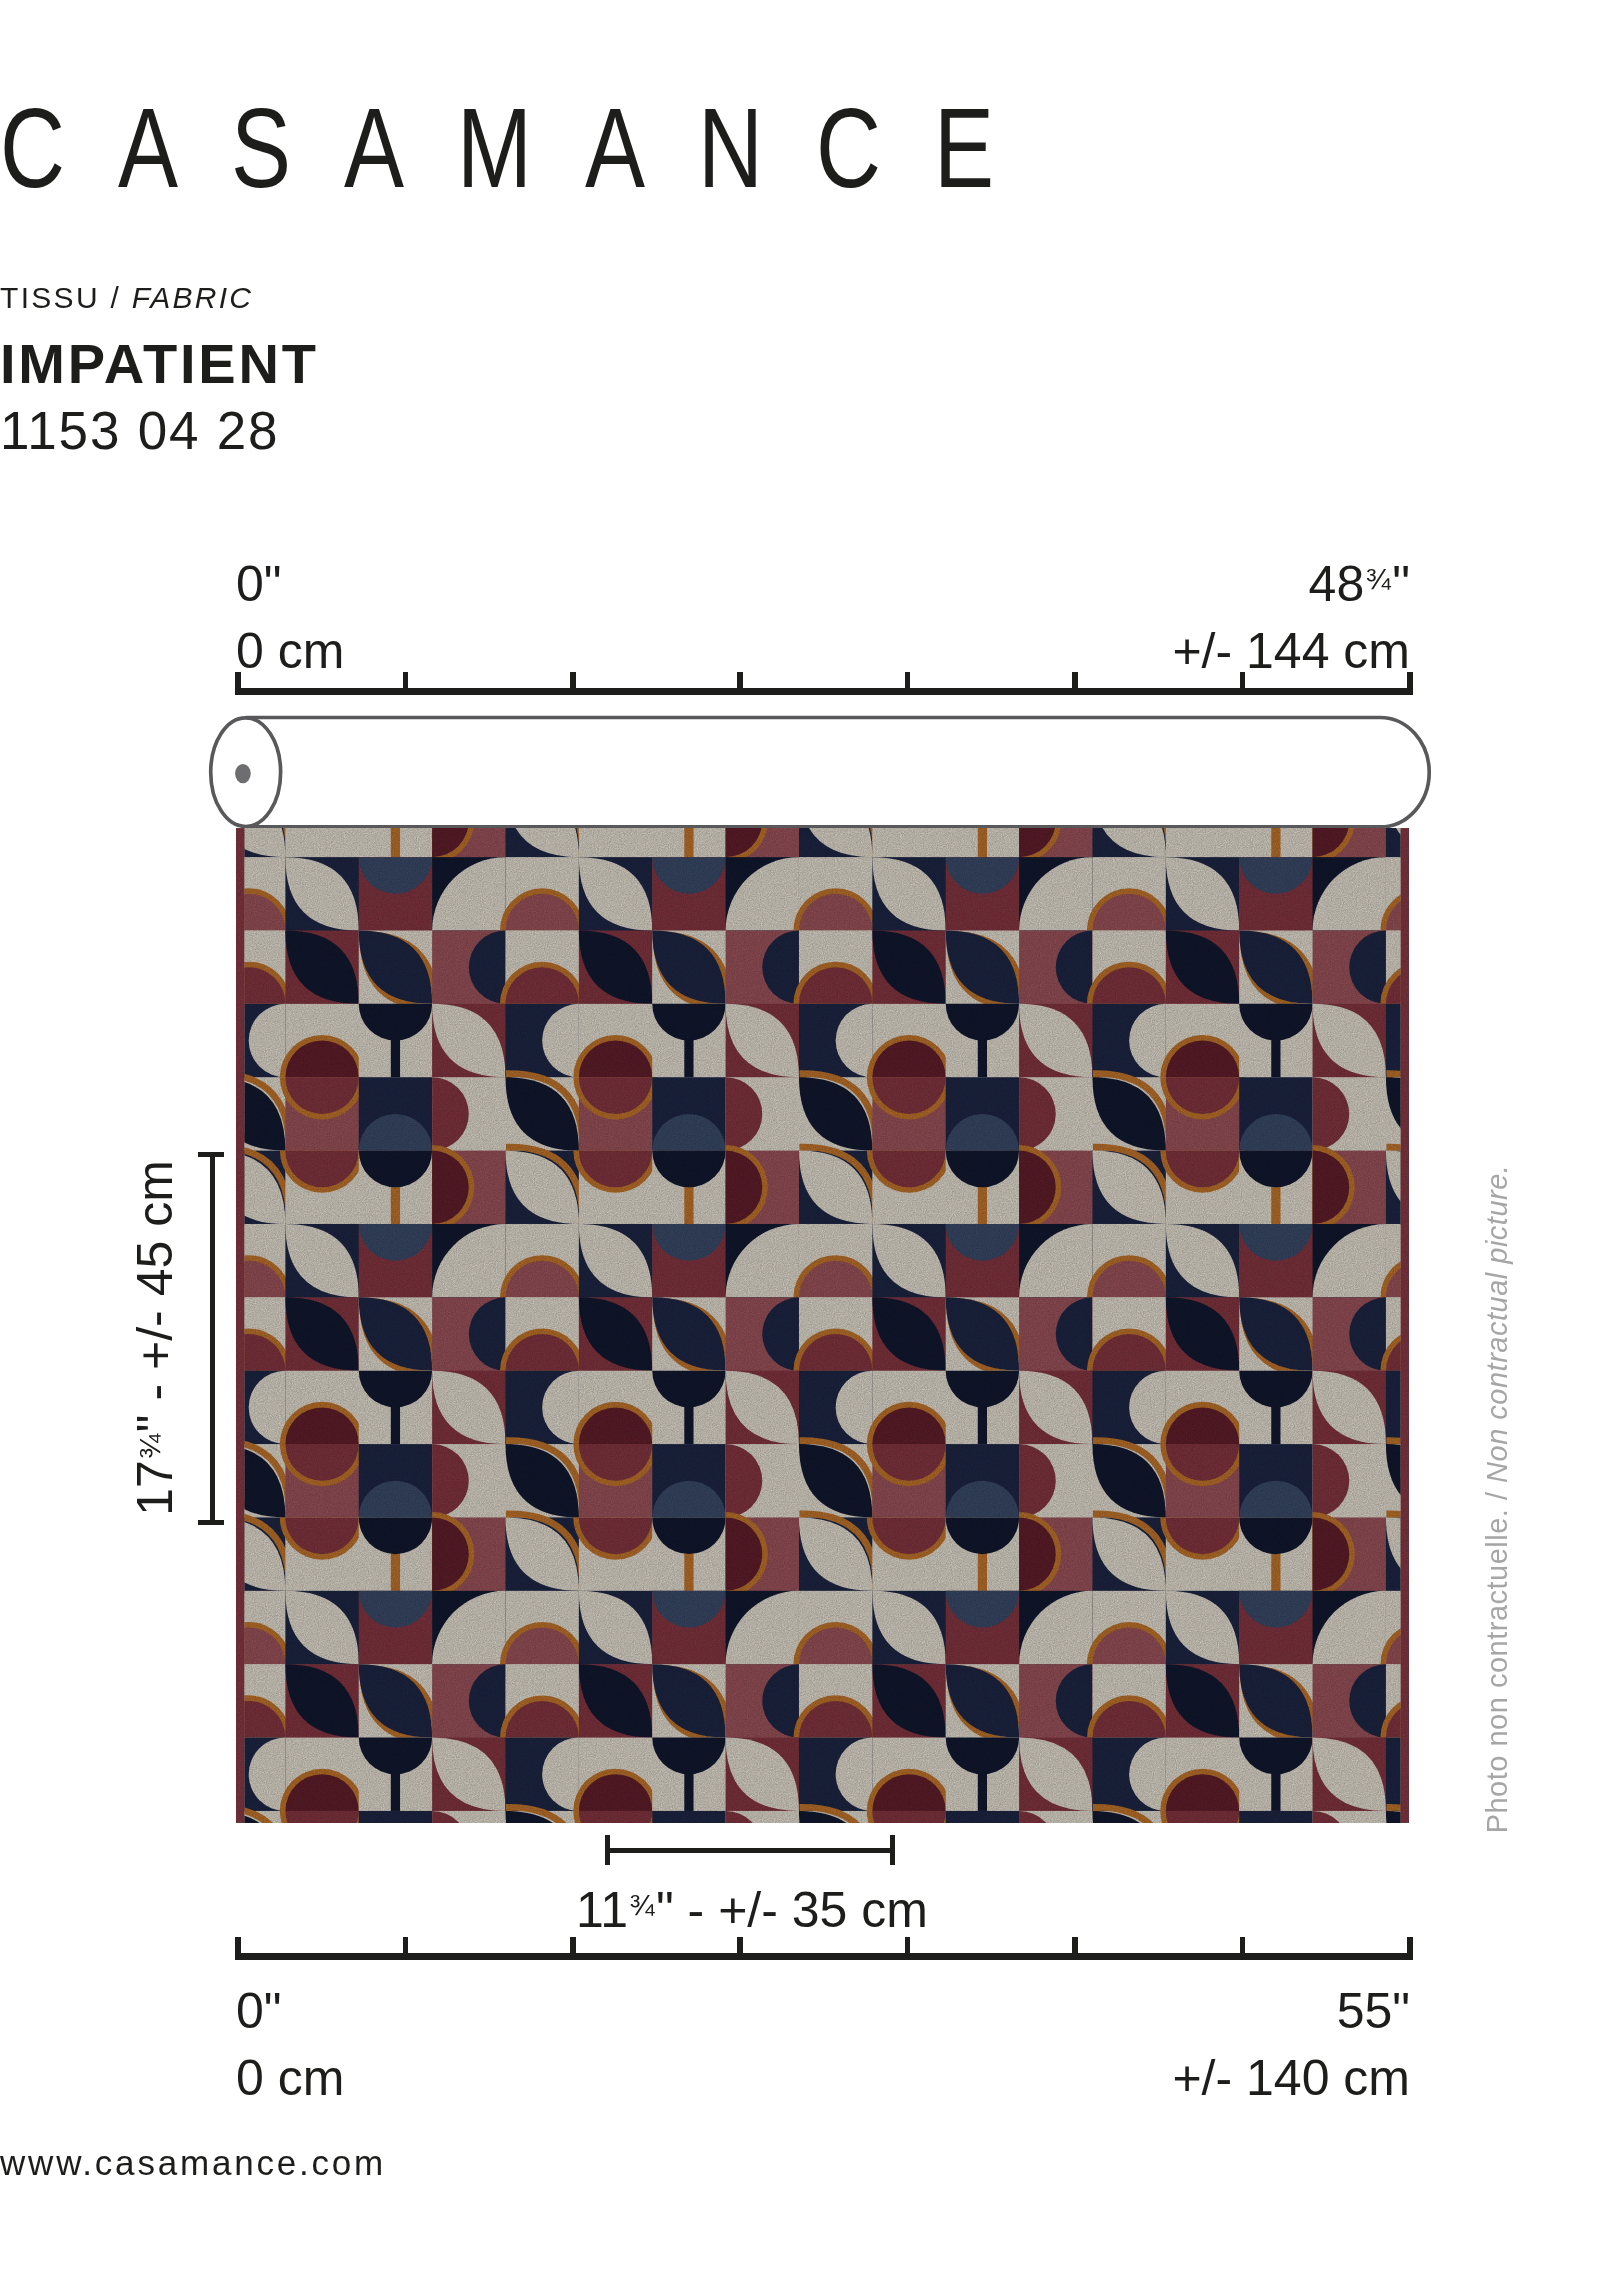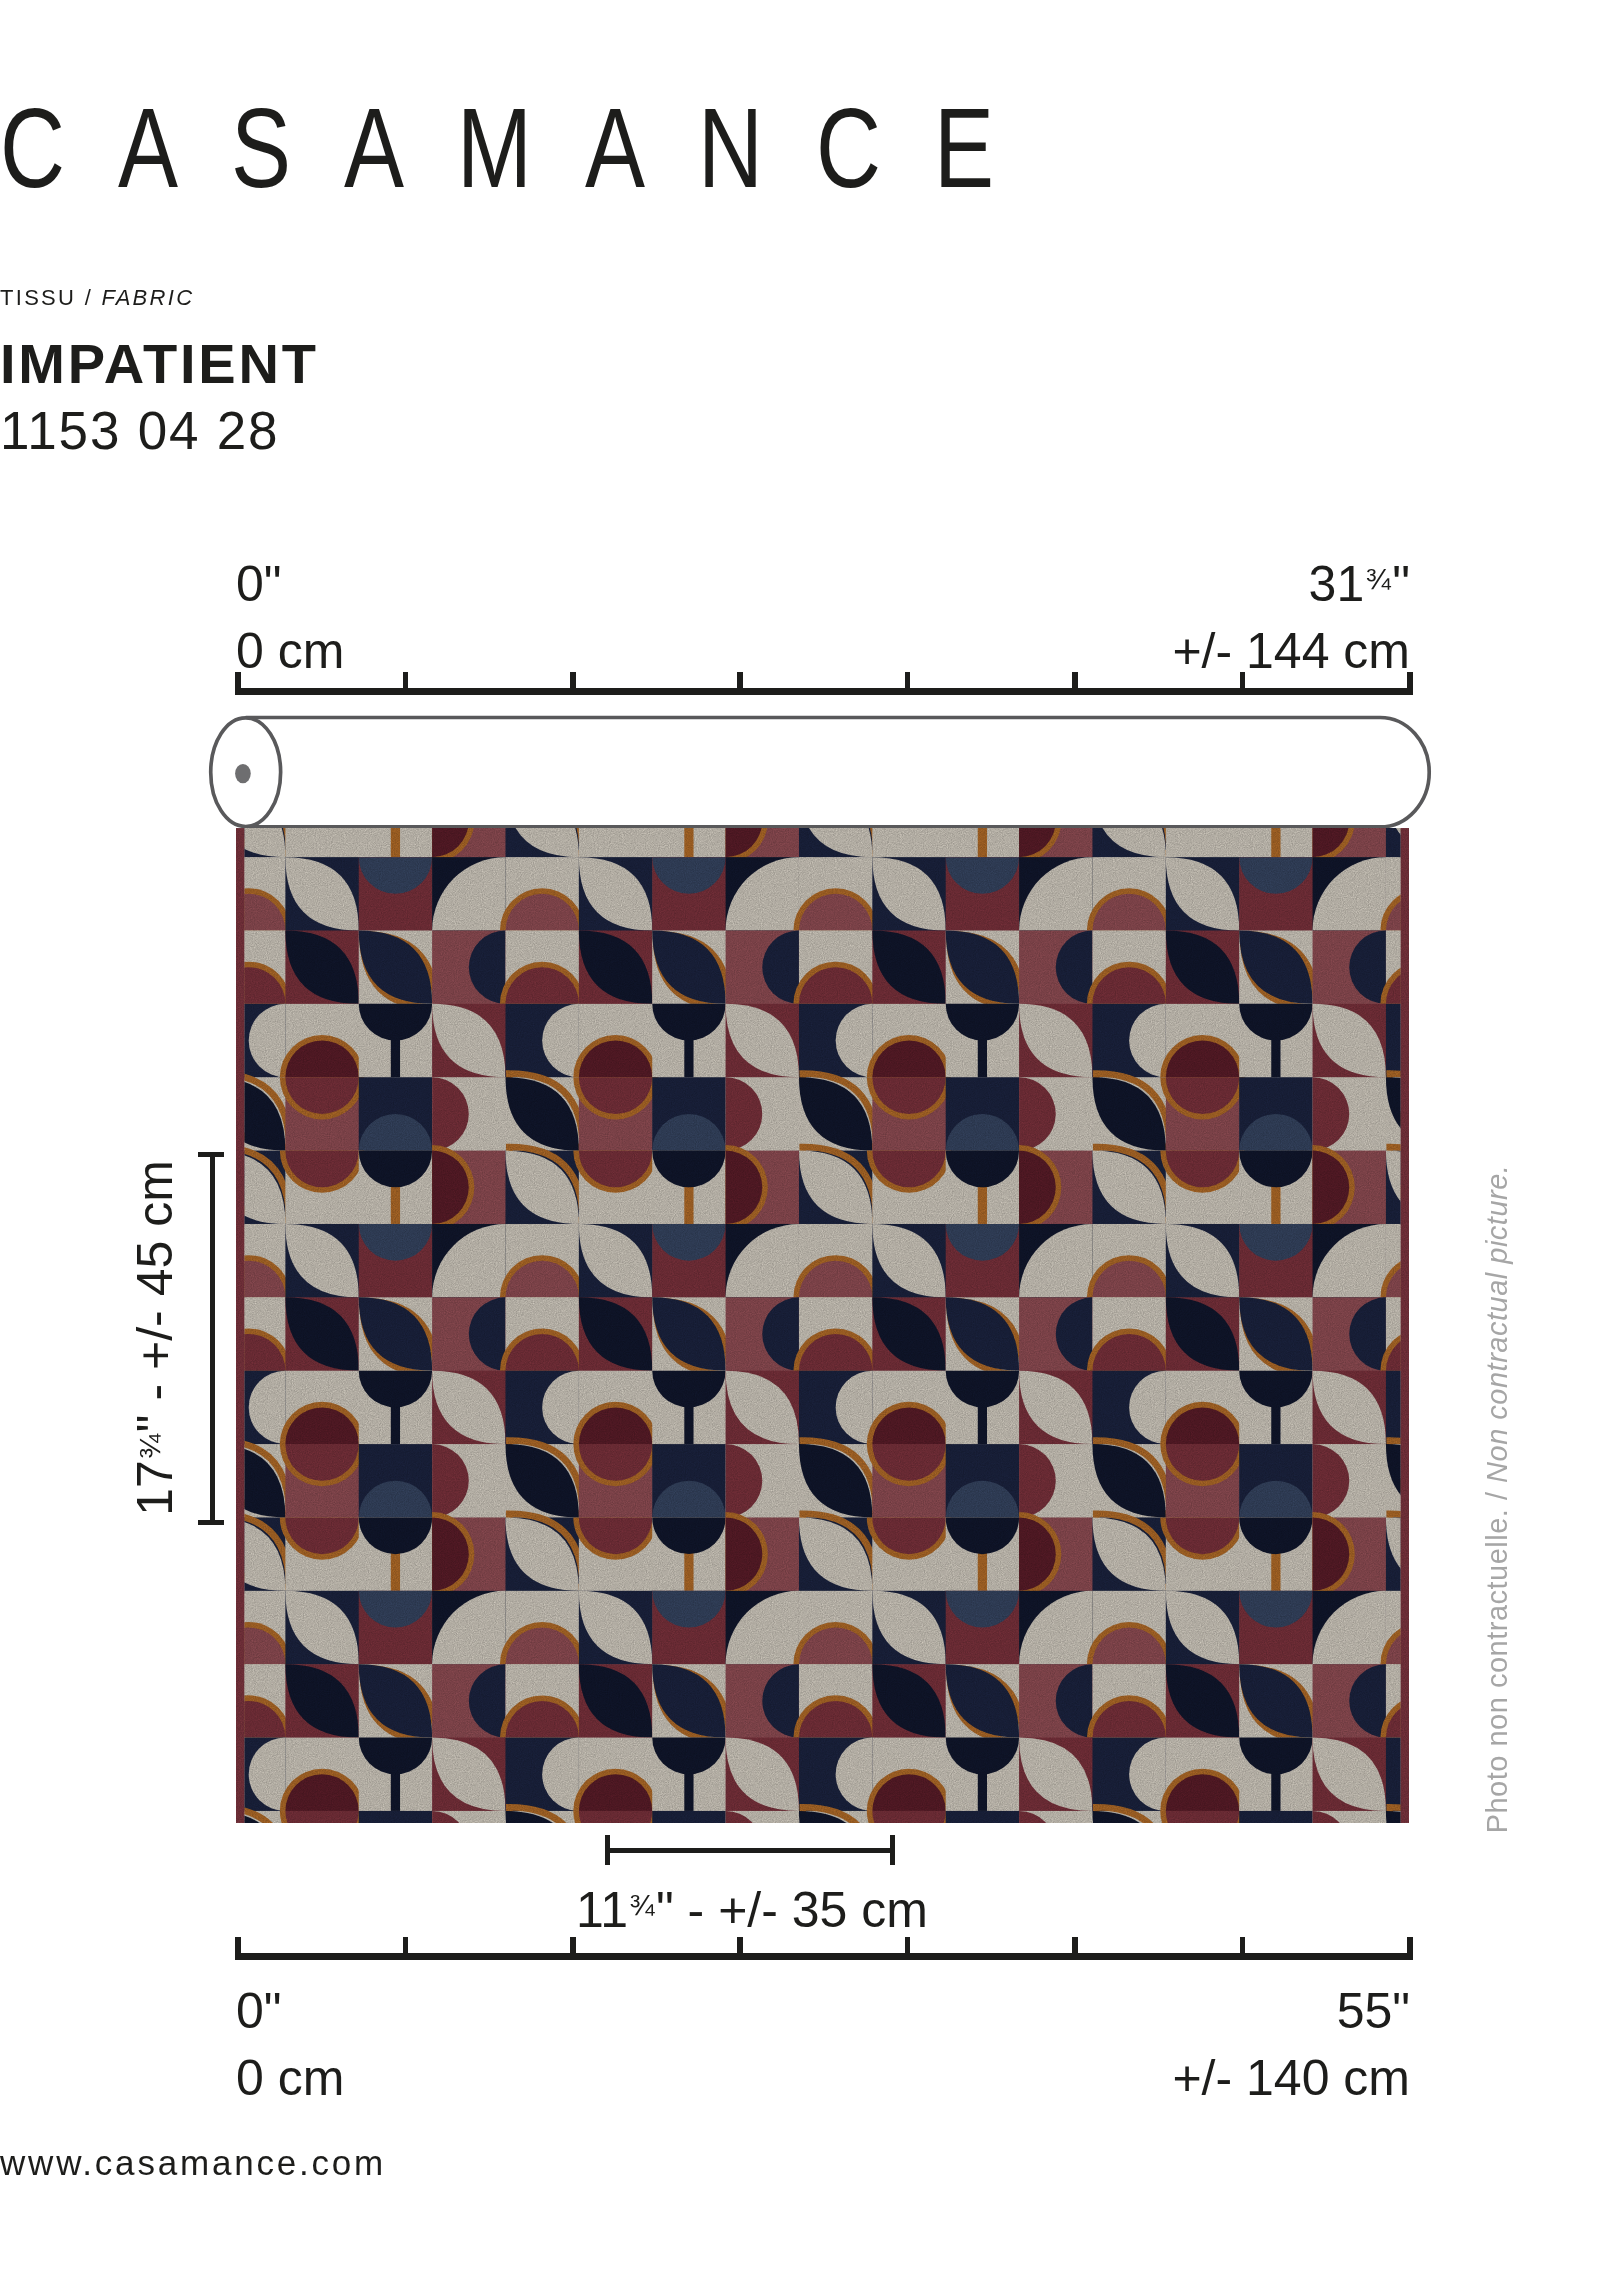--- a/index.html
+++ b/index.html
@@ -11,21 +11,21 @@
     color:#1d1d1b;
     overflow:hidden;
     margin:0 auto;
   }
   .abs{position:absolute;}
   .center-line{left:0;width:100%;}
 
   
   .brand{top:92px;font-size:90px;font-weight:400;letter-spacing:53px;line-height:115px;white-space:nowrap;}
   .brand-inner{display:inline-block;transform:scaleY(1.26);transform-origin:50% 52%;margin-right:-53px;}
-  .category{top:279px;font-size:22px;letter-spacing:2.3px;line-height:37px;}
+  .category{top:279px;font-size:30px;letter-spacing:2.3px;line-height:37px;}
   .category .it{font-style:italic;}
   .prod-name{top:330px;font-size:56px;letter-spacing:2.8px;line-height:68px;font-weight:700;}
   .prod-code{top:401px;font-size:53px;letter-spacing:1.8px;line-height:59px;}
 
   
   .meas{font-size:50px;font-weight:400;line-height:55px;white-space:nowrap;}
   .frac{font-size:0.60em;position:relative;top:-0.40em;margin:0 0.05em;}
 
   
   .ruler{position:absolute;left:238px;width:1172px;height:7.4px;background:#1d1d1b;}
@@ -88,21 +88,21 @@
 
   <div class="abs center-line category">
     <span>TISSU / </span><span class="it">FABRIC</span>
   </div>
   <div class="abs center-line prod-name">IMPATIENT</div>
   <div class="abs center-line prod-code">1153 04 28</div>
 
   <div class="abs meas tr-left-in">0"</div>
   <div class="abs meas tr-left-cm">0 cm</div>
   <div class="abs meas tr-right-in">
-    <span>31</span><span class="frac">¾</span><span>"</span>
+    <span>48</span><span class="frac">¾</span><span>"</span>
   </div>
   <div class="abs meas tr-right-cm">+/- 144 cm</div>
 
   <div class="ruler ruler-top">
       <div class="tick" style="left: calc(0% - 2.8px);"></div>
       <div class="tick" style="left: calc(14.2857% - 2.8px);"></div>
       <div class="tick" style="left: calc(28.5714% - 2.8px);"></div>
       <div class="tick" style="left: calc(42.8571% - 2.8px);"></div>
       <div class="tick" style="left: calc(57.1429% - 2.8px);"></div>
       <div class="tick" style="left: calc(71.4286% - 2.8px);"></div>

